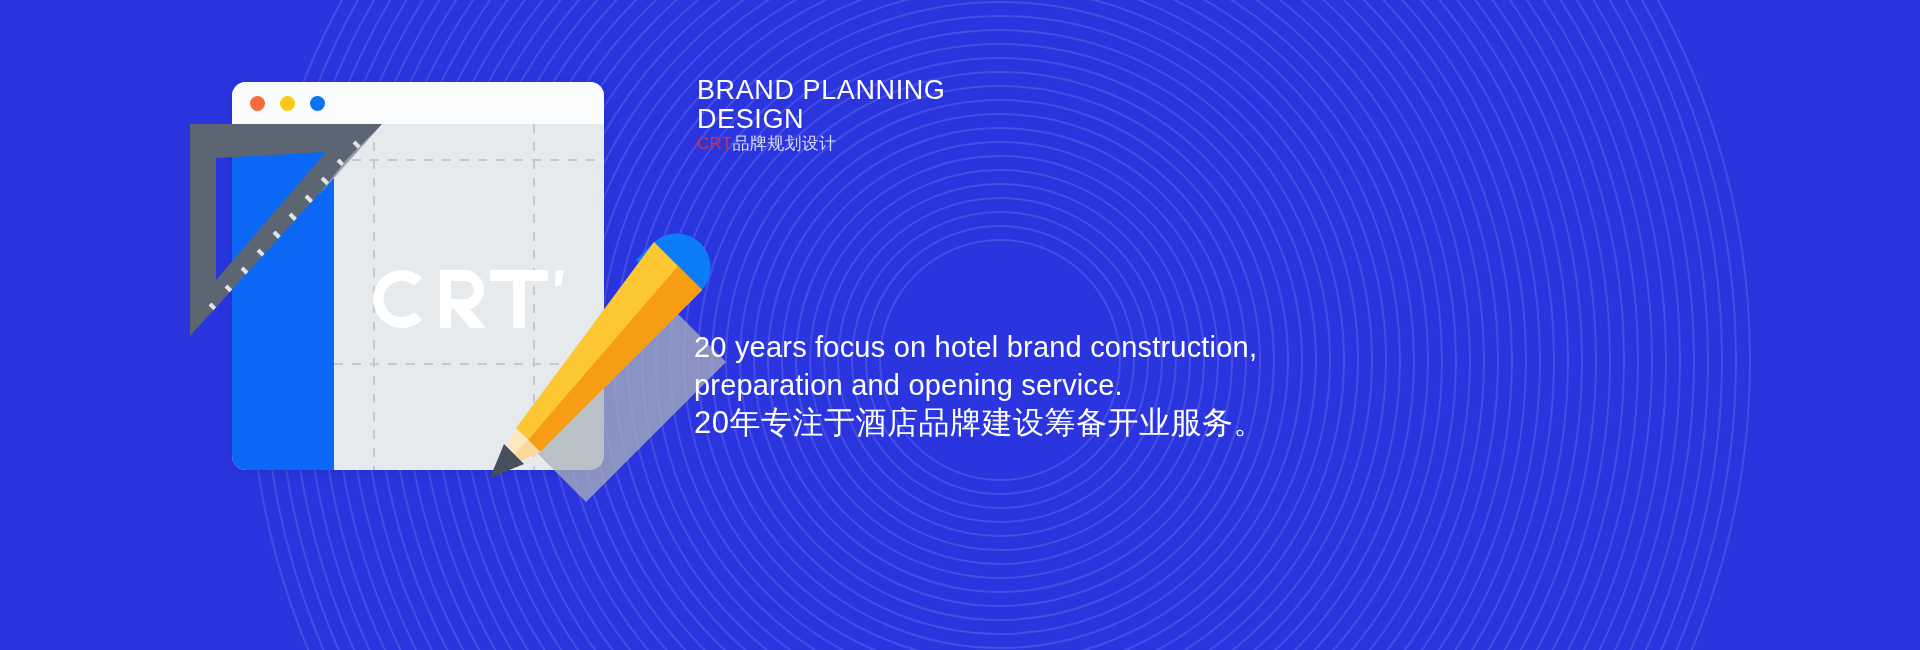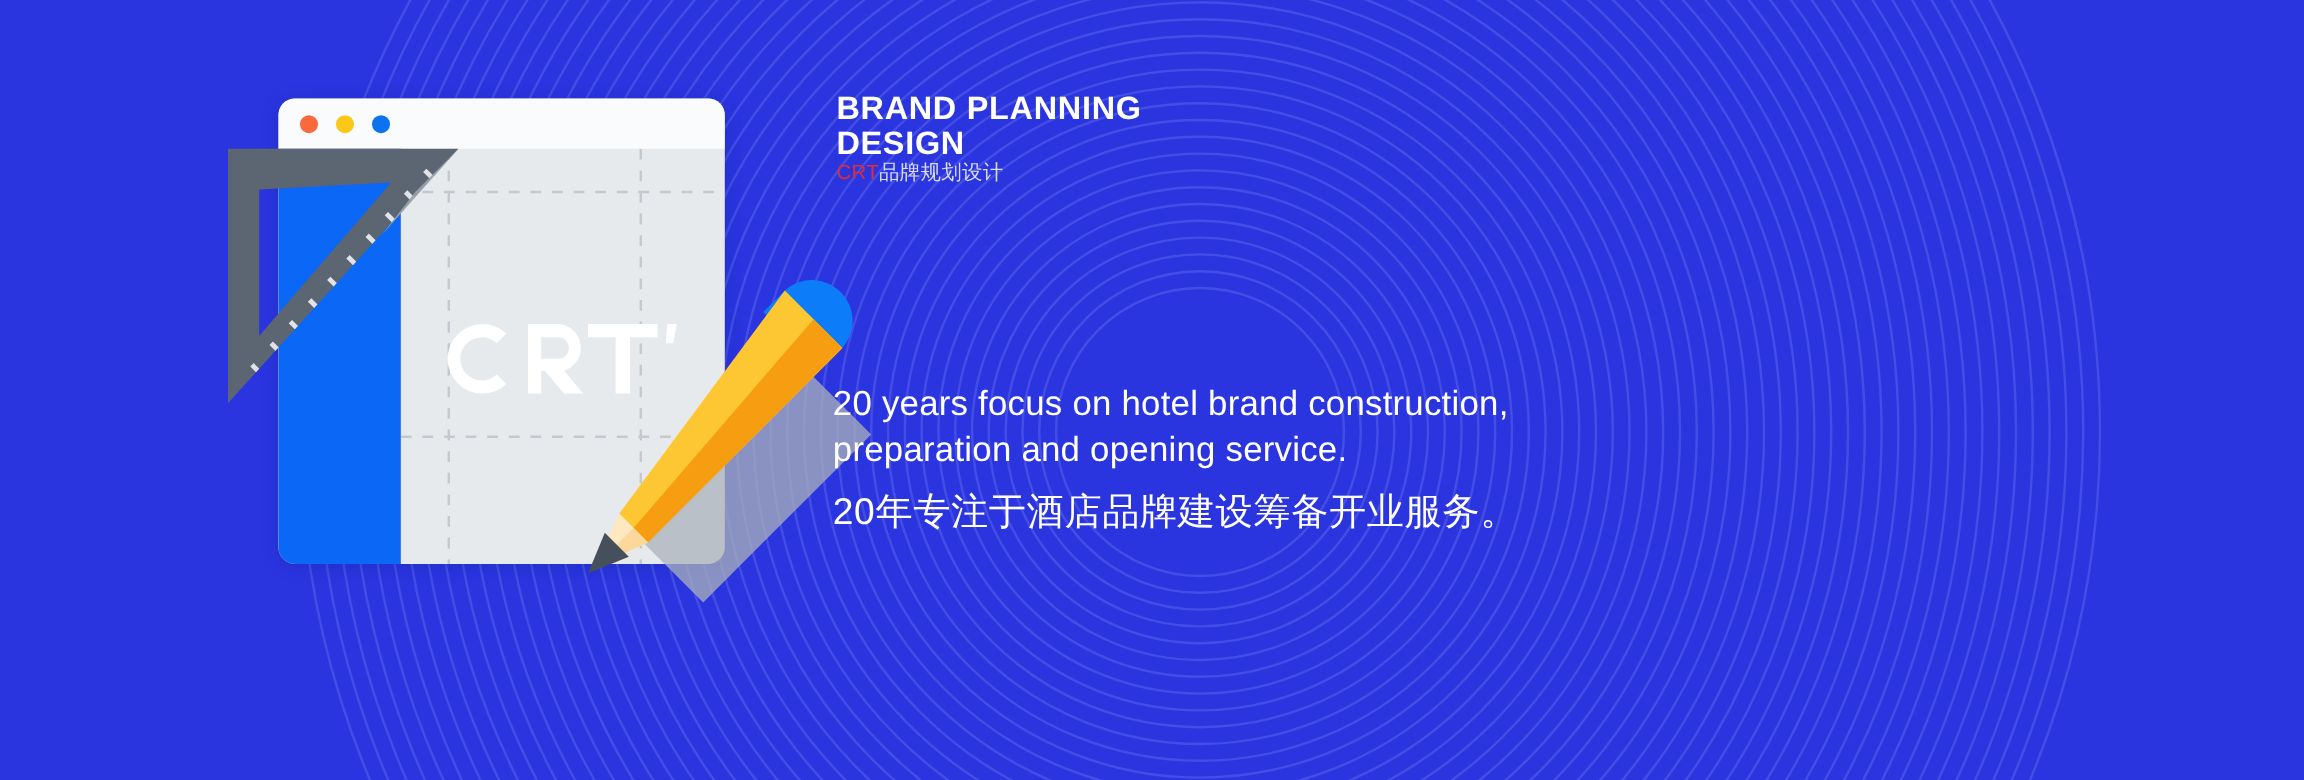--- a/index.html
+++ b/index.html
@@ -64,37 +64,37 @@
     position:absolute;left:280px;top:160px;width:260px;height:270px;
   }
   .pencil svg{display:block;overflow:visible;}
 
   
   .headline-block{
     position:absolute;left:697px;top:76px;width:700px;
   }
   .headline{
     color:#ffffff;font-size:27px;line-height:29px;letter-spacing:.6px;
-    font-weight:700;white-space:pre-line;
+    font-weight:400;white-space:pre-line;
   }
   .subhead{
     font-size:17px;line-height:20px;letter-spacing:.3px;
   }
   .subhead .brand{color:#e02d33;}
   .subhead .cn{color:#d9dcf5;}
 
   .tagline-block{
-    position:absolute;left:694px;top:318px;width:740px;
+    position:absolute;left:694px;top:328px;width:740px;
   }
   .tagline-en{
     color:#ffffff;font-size:29px;line-height:38px;font-weight:400;
     letter-spacing:.2px;white-space:pre-line;
   }
   .tagline-cn{
-    margin-top:14px;color:#ffffff;font-size:31px;line-height:38px;
+    color:#ffffff;font-size:31px;line-height:38px;
     letter-spacing:.5px;
   }
 </style>
 </head>
 <body>
 
 <div class="banner">
 
   <div class="rings">
     <svg viewBox="0 0 1920 650" xmlns="http://www.w3.org/2000/svg" aria-hidden="true">

